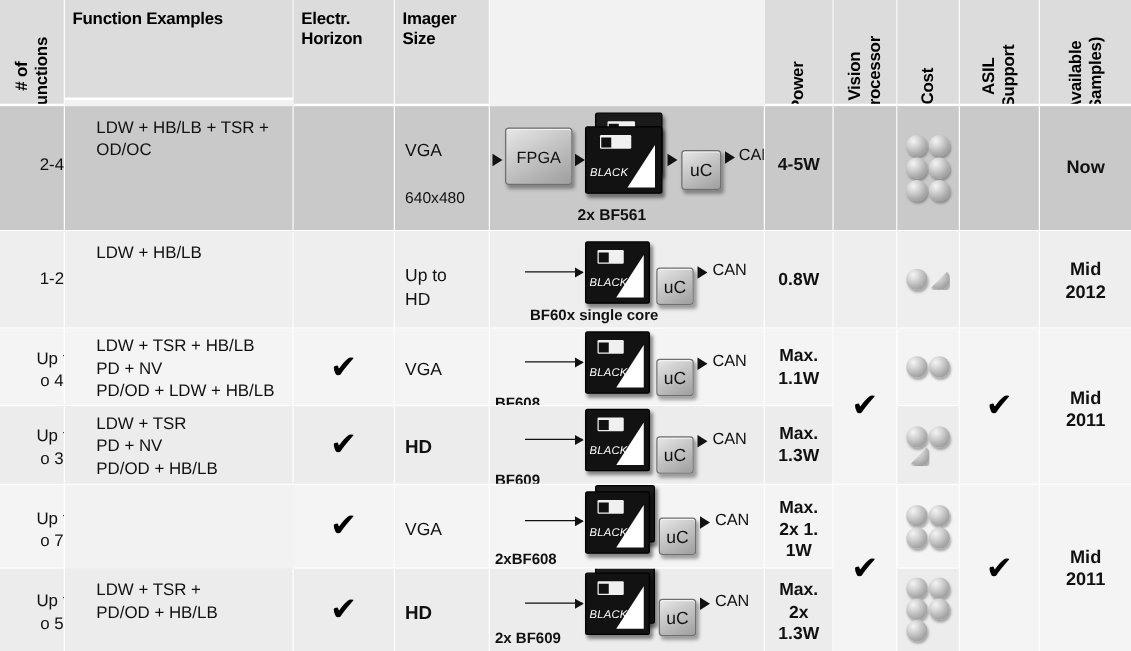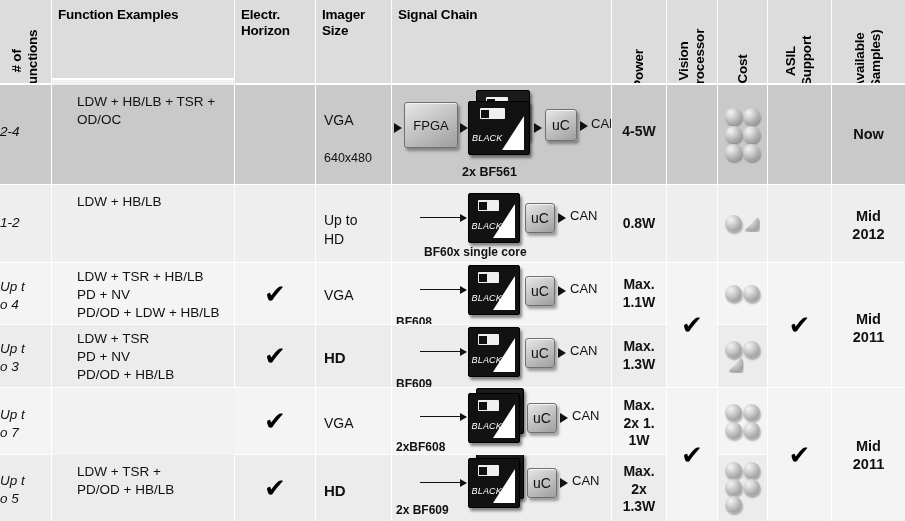--- a/index.html
+++ b/index.html
@@ -64,24 +64,23 @@
 
   
   .b-txt {
     position: absolute;
     font-size: 13.5px;
     color: #111;
     line-height: 1.35;
   }
   .fn-list { left: 25px; top: 8px; white-space: pre-line; }
   .numfn {
-    left: 0; width: 100%;
-    text-align: left;
+    left: 16px; width: 100%;
+    text-align: center;
     white-space: pre-line;
-    font-style: italic;
   }
   .img-sz  { left: 8px; top: 8px; white-space: pre-line; }
   .img-sz .big { font-weight: bold; font-size: 15px; }
   .img-sz .sml { font-size: 12.5px; }
   .pw {
     left: 2px; width: calc(100% - 4px);
     text-align: center;
     font-weight: bold; font-size: 14px;
     white-space: pre-line;
     line-height: 1.25;
@@ -145,21 +144,21 @@
   .box3d {
     position: absolute;
     background: linear-gradient(150deg,#e7e7e7 0%, #c6c6c6 45%, #9e9e9e 100%);
     border: 1px solid #6f6f6f;
     border-radius: 3px;
     box-shadow: 2px 3px 3px rgba(0,0,0,.35), inset 0 1px 0 #f3f3f3;
     display: flex; align-items: center; justify-content: center;
     font-size: 13px; color: #111;
     font-family: "Liberation Sans", sans-serif;
   }
-  .uc { font-size: 14px; }
+  .uc { font-size: 14px; margin-top: 11px; }
   .chip {
     position: absolute;
     background: #121212;
     border: 1px solid #000;
     border-radius: 2px;
     box-shadow: 2px 3px 3px rgba(0,0,0,.45);
     overflow: hidden;
   }
   .chip .adi {
     position: absolute;
@@ -242,23 +241,20 @@
   <div class="cell hdr" style="left:235px;top:0;width:81px;height:85px;">
     <div class="hdr-h hdr-txt" style="white-space:pre-line">Electr.
 Horizon</div>
   </div>
 
   <div class="cell hdr" style="left:316px;top:0;width:76px;height:85px;">
     <div class="hdr-h hdr-txt" style="white-space:pre-line">Imager
 Size</div>
   </div>
 
-  <div class="cell hdr" style="left:392px;top:0;width:220px;height:85px;">
-    <div class="hdr-h hdr-txt" style="white-space:pre-line">Signal Chain</div>
-  </div>
 
   <div class="cell hdr" style="left:612px;top:0;width:55px;height:85px;">
     <div class="rot-wrap">
         <div class="rot hdr-txt" style="white-space:pre-line">Power</div>
       </div>
   </div>
 
   <div class="cell hdr" style="left:667px;top:0;width:51px;height:85px;">
     <div class="rot-wrap">
         <div class="rot hdr-txt" style="white-space:pre-line">Vision

